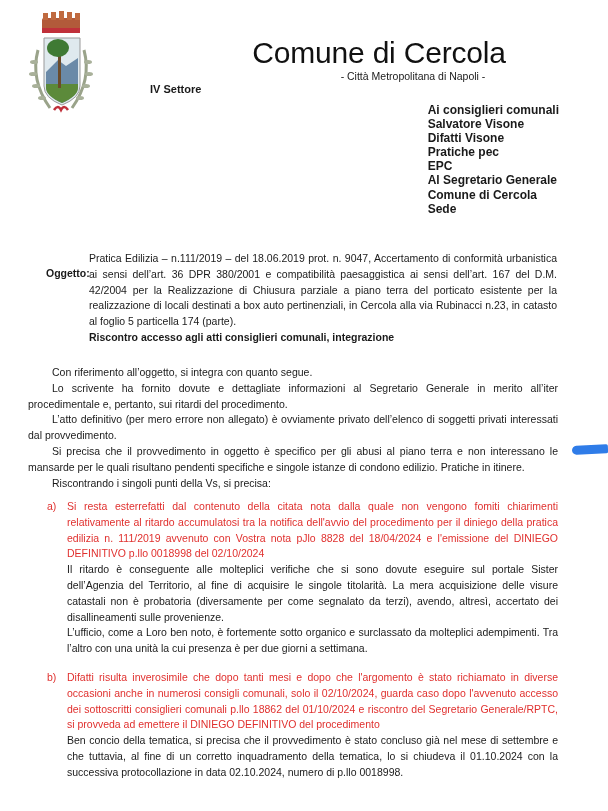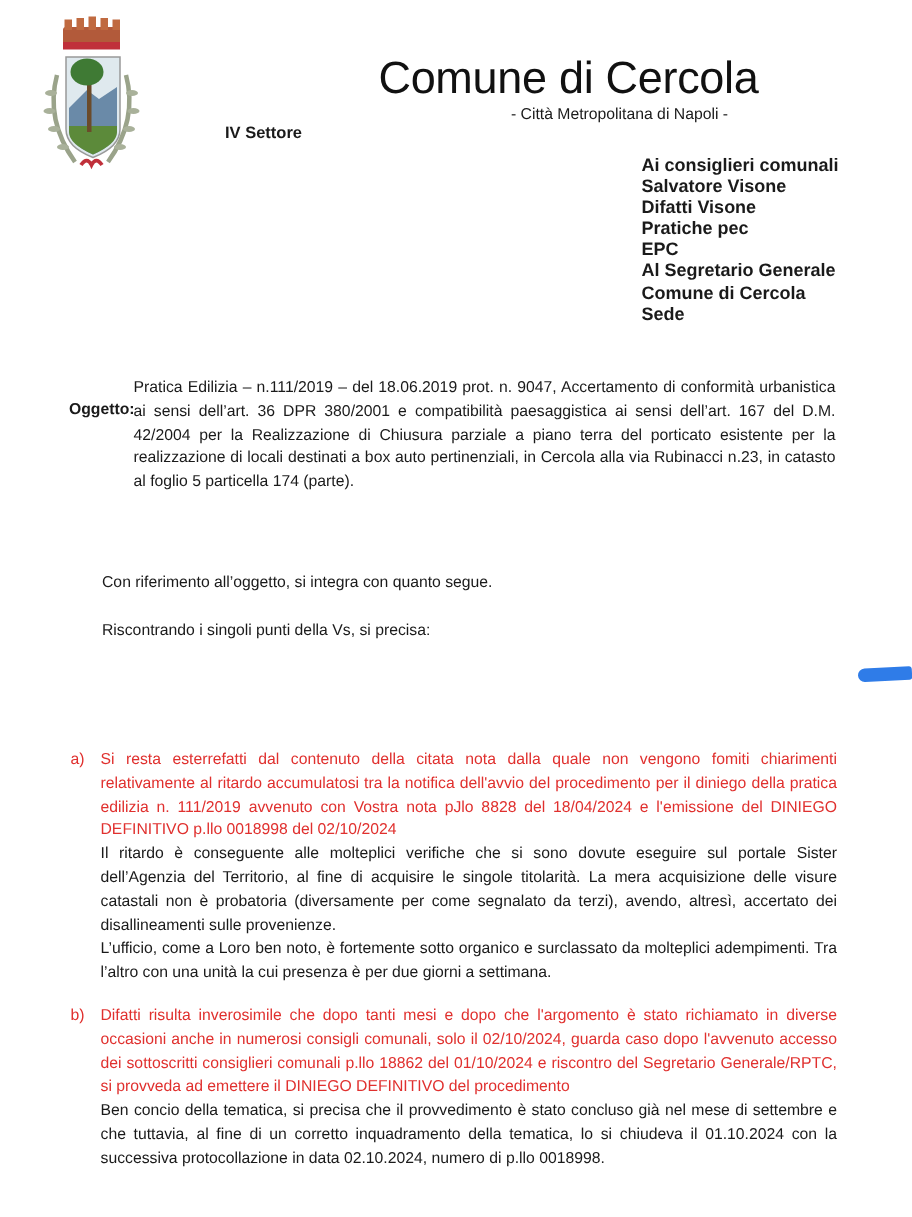--- a/index.html
+++ b/index.html
@@ -8,21 +8,21 @@
   .crest { left: 20px; top: 10px; width: 82px; height: 110px; }
   .title { left: 0; width: 608px; top: 36px; text-align: center; font-family: "Liberation Sans", sans-serif; font-size: 30px; color: #111; padding-left: 150px; box-sizing: border-box; letter-spacing: -0.2px; }
   .subtitle { left: 12px; width: 608px; top: 70px; text-align: center; font-family: "Liberation Sans", sans-serif; font-size: 10.5px; padding-left: 150px; box-sizing: border-box; margin-left: 22px; }
   .sector { left: 0; width: 608px; top: 83px; text-align: left; font-family: "Liberation Sans", sans-serif; font-size: 11px; font-weight: bold; padding-left: 150px; box-sizing: border-box; }
   .recipients { right: 49px; top: 103px; text-align: left; font-family: "Liberation Sans", sans-serif; font-weight: bold; font-size: 12px; line-height: 14.1px; }
   .sans { font-family: "Liberation Sans", sans-serif; font-size: 10.5px; line-height: 15.8px; }
   .oggetto-label { left: 28px; top: 266px; font-weight: bold; margin-left: 18px; }
   .oggetto-text { left: 89px; top: 251px; width: 468px; text-align: justify; }
   .oggetto-text .bold { font-weight: bold; }
   .body { left: 28px; top: 365px; width: 530px; text-align: justify; }
-  .body p { margin: 16px; }
+  .body p { margin: 0; }
   .indent { text-indent: 24px; }
   .list { left: 47px; top: 499px; width: 511px; }
   .li { position: relative; padding-left: 20px; text-align: justify; }
   .li .marker { position: absolute; left: 0; top: 0; }
   .red { color: #e0302e; }
   .gap { height: 13px; }
   .blue-mark { left: 572px; top: 445px; width: 36px; height: 9px; background: #2f7ce8; border-radius: 5px 2px 2px 5px; transform: rotate(-3deg); }
 </style>
 </head>
 <body>
@@ -72,24 +72,28 @@
   <div>Pratiche pec</div>
   <div>EPC</div>
   <div>Al Segretario Generale</div>
   <div>Comune di Cercola</div>
   <div>Sede</div>
 </div>
 
 <div class="abs sans oggetto-label">Oggetto:</div>
 <div class="abs sans oggetto-text">
   <div>Pratica Edilizia – n.111/2019 – del 18.06.2019 prot. n. 9047, Accertamento di conformità urbanistica ai sensi dell’art. 36 DPR 380/2001 e compatibilità paesaggistica ai sensi dell’art. 167 del D.M. 42/2004 per la Realizzazione di Chiusura parziale a piano terra del porticato esistente per la realizzazione di locali destinati a box auto pertinenziali, in Cercola alla via Rubinacci n.23, in catasto al foglio 5 particella 174 (parte).</div>
+  <div class="bold">Riscontro accesso agli atti consiglieri comunali, integrazione</div>
 </div>
 
 <div class="abs sans body">
   <p class="indent">Con riferimento all’oggetto, si integra con quanto segue.</p>
+  <p class="indent">Lo scrivente ha fornito dovute e dettagliate informazioni al Segretario Generale in merito all’iter procedimentale e, pertanto, sui ritardi del procedimento.</p>
+  <p class="indent">L’atto definitivo (per mero errore non allegato) è ovviamente privato dell’elenco di soggetti privati interessati dal provvedimento.</p>
+  <p class="indent">Si precisa che il provvedimento in oggetto è specifico per gli abusi al piano terra e non interessano le mansarde per le quali risultano pendenti specifiche e singole istanze di condono edilizio. Pratiche in itinere.</p>
   <p class="indent">Riscontrando i singoli punti della Vs, si precisa:</p>
 </div>
 
 <div class="abs blue-mark"></div>
 
 <div class="abs sans list">
   <div class="li">
     <span class="marker red">a)</span>
     <div class="red">Si resta esterrefatti dal contenuto della citata nota dalla quale non vengono fomiti chiarimenti relativamente al ritardo accumulatosi tra la notifica dell'avvio del procedimento per il diniego della pratica edilizia n. 111/2019 avvenuto con Vostra nota pJlo 8828 del 18/04/2024 e l'emissione del DINIEGO DEFINITIVO p.llo 0018998 del 02/10/2024</div>
     <div>Il ritardo è conseguente alle molteplici verifiche che si sono dovute eseguire sul portale Sister dell’Agenzia del Territorio, al fine di acquisire le singole titolarità. La mera acquisizione delle visure catastali non è probatoria (diversamente per come segnalato da terzi), avendo, altresì, accertato dei disallineamenti sulle provenienze.</div>

